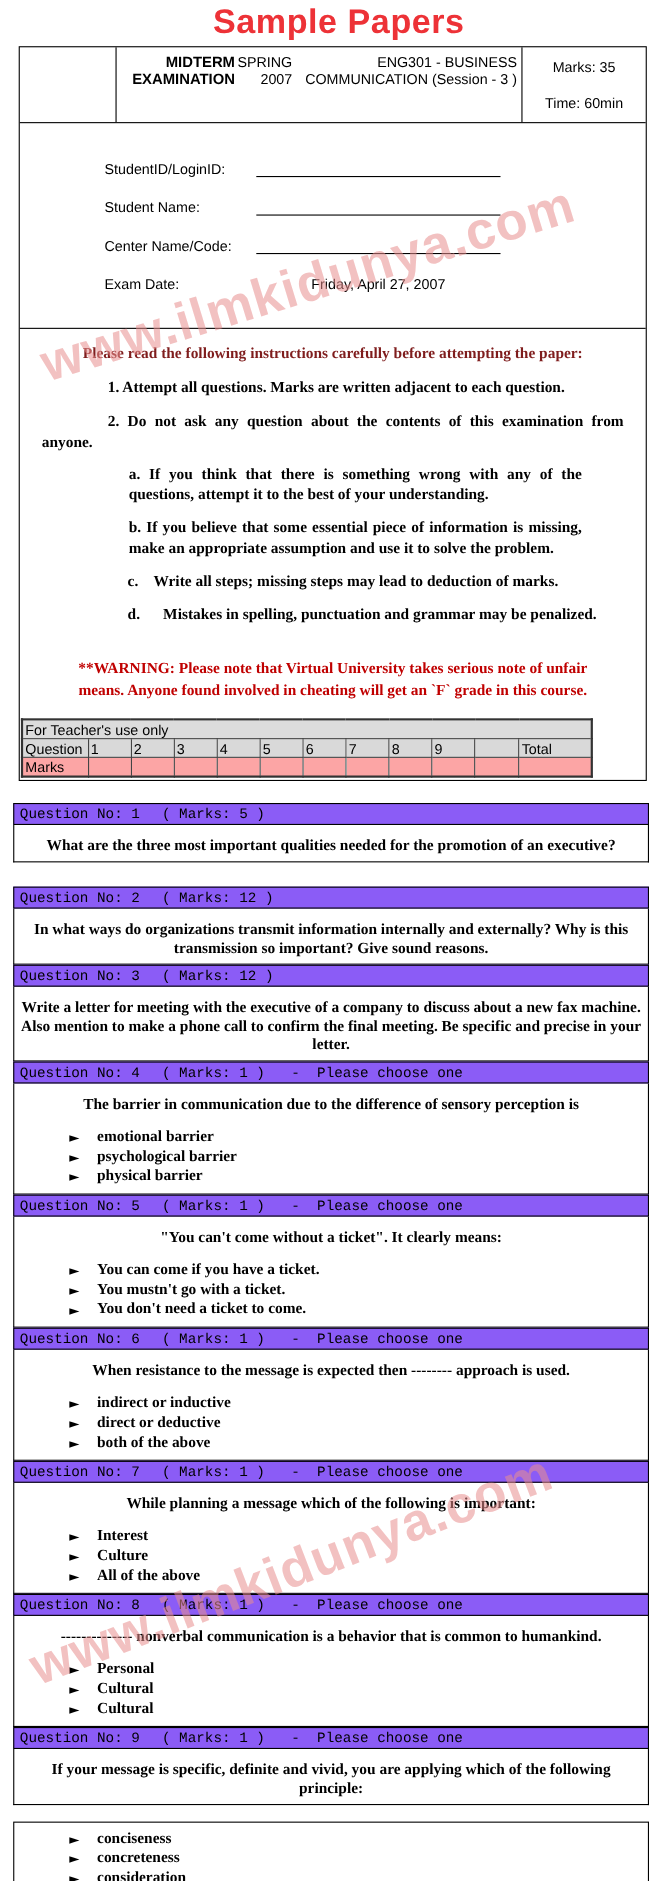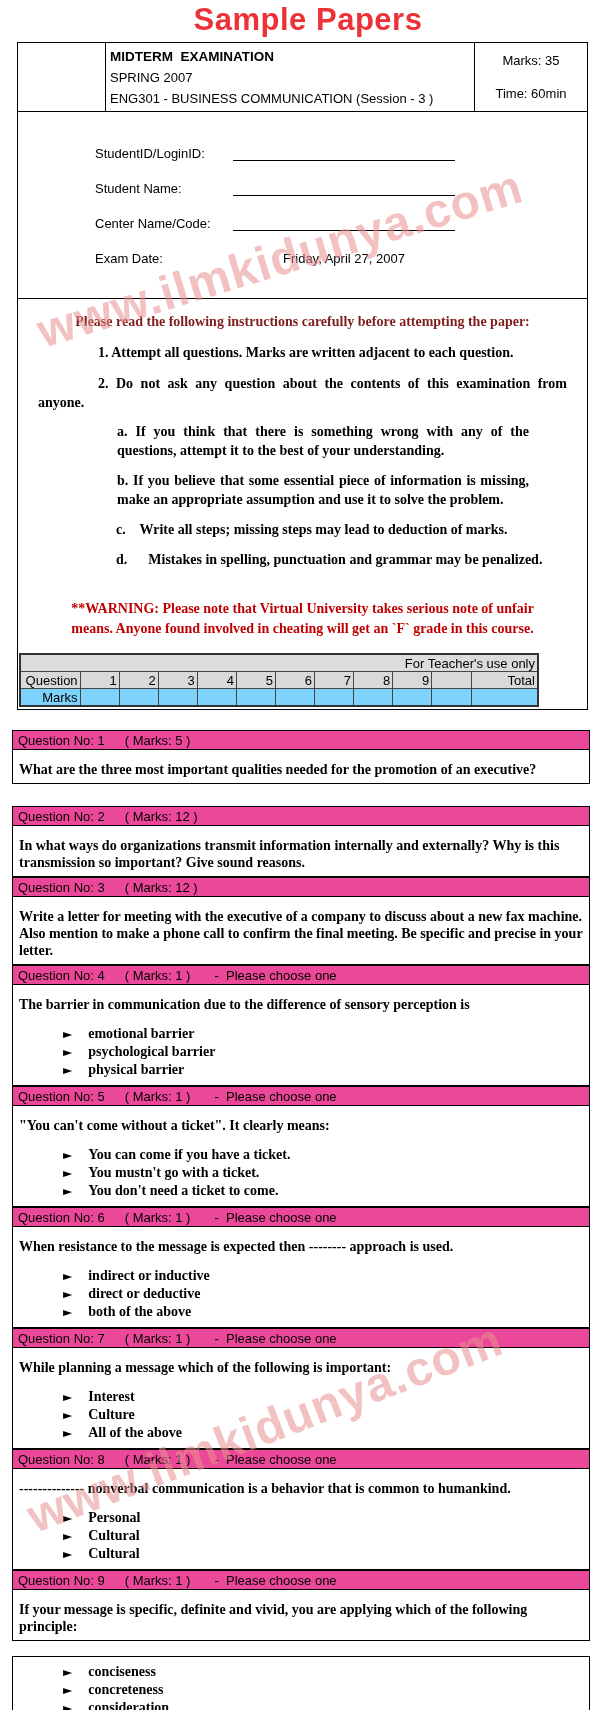--- a/index.html
+++ b/index.html
@@ -13,51 +13,51 @@
     font-size:31px;line-height:36px;font-weight:bold;color:#ed3237;letter-spacing:.5px;padding-left:16px;
   }
   
   .doc-box{
     margin-left:17px;margin-top:4px;width:571px;height:668px;
     border:1.5px solid #000;box-sizing:border-box;
     display:flex;flex-direction:column;
   }
   .exam-header{display:flex;border-bottom:1px solid #000;height:69px;box-sizing:border-box;flex-shrink:0;}
   .eh-left{width:88px;border-right:1px solid #000;box-sizing:border-box;}
-  .eh-center{flex:1;text-align:left;padding:6px 4px 5px;display:flex;flex-direction:column;justify-content:space-between;font-size:13px;}
+  .eh-center{flex:1;text-align:right;padding:6px 4px 5px;display:flex;flex-direction:row;justify-content:space-between;font-size:13px;}
   .eh-title{font-weight:bold;font-size:13.5px;white-space:pre-wrap;}
   .eh-right{width:113px;border-left:1px solid #000;box-sizing:border-box;display:flex;flex-direction:column;justify-content:center;align-items:center;gap:18px;font-size:13px;}
   
   .student-section{height:187px;box-sizing:border-box;border-bottom:1px solid #000;padding:27px 0 0 77px;flex-shrink:0;}
   .s-row{display:flex;align-items:flex-end;height:22px;margin-bottom:13px;font-size:13px;}
   .s-label{width:138px;}
   .s-line{width:222px;border-bottom:1.5px solid #000;height:17px;}
   .s-value{margin-left:50px;}
   
   .instructions{padding:0 20px;font-family:"Liberation Serif",serif;font-weight:bold;font-size:14px;}
   .inst-heading{color:#7f1d1d;text-align:center;margin:14px 0 0;font-size:14px;line-height:18px;}
   .inst-item{text-indent:60px;text-align:justify;margin:12px 0 0;line-height:19px;}
   .inst-sub{margin:10px 0 0 78px;width:414px;}
   .inst-sub-item{text-align:justify;margin:0 1px 11px;line-height:19px;}
   .inst-sub-single{margin:0 0 11px;line-height:19px;white-space:pre;}
   .warning{color:#c00000;text-align:center;margin:30px 18px 0;font-size:14px;line-height:20px;}
   
   .teacher-table{margin-top:auto;margin-left:1px;margin-bottom:2px;border-collapse:collapse;font-size:13px;table-layout:fixed;width:520px;}
-  .teacher-table td{border:1px solid #444;text-align:right;height:16px;padding:0 2px;overflow:hidden;}
+  .teacher-table td{border:1px solid #444;text-align:left;height:16px;padding:0 2px;overflow:hidden;}
   .tt-caption{background:#dcdcdc;}
   .tt-head td{background:#d9d9d9;}
-  .tt-marks td{background:#7dd3fc;}
+  .tt-marks td{background:#fca5a5;}
   .teacher-table{border:2px solid #333;}
   
   .qbox{margin-left:12px;width:578px;box-sizing:border-box;}
-  .qheader{background:#ec4899;border:1px solid #000;font-size:13px;line-height:15px;padding:1.5px 5px;display:flex;}
+  .qheader{background:#8b5cf6;border:1px solid #000;font-size:13px;line-height:15px;padding:1.5px 5px;display:flex;font-family:Liberation Mono, monospace;}
   .qh-marks{margin-left:20px;white-space:pre;}
   .qh-choose{margin-left:24px;white-space:pre;}
   .qbody{border:1px solid #000;border-top:none;padding:11px 6px 5px;font-family:"Liberation Serif",serif;font-weight:bold;font-size:14px;line-height:17px;}
-  .qtext{margin:0;}
+  .qtext{margin:0;text-align:center;}
   .opts{list-style:none;margin:13px 0 0;padding:0 0 0 44px;}
   .opt{display:flex;align-items:center;height:15px;margin-bottom:3px;}
   .opt-bullet{font-size:12px;margin-right:16px;font-family:"DejaVu Sans",sans-serif;line-height:12px;}
   .footer-opts-box{margin-top:15px;margin-left:12px;width:578px;box-sizing:border-box;border:1px solid #000;padding:7px 6px 5px;font-family:"Liberation Serif",serif;font-weight:bold;font-size:14px;}
   .footer-opts-box .opts{margin-top:0;}
   .mt20{margin-top:20px;} .mt22{margin-top:22px;}
   
   .watermark{
     position:absolute;z-index:10;pointer-events:none;width:520px;text-align:center;
     font-family:"Liberation Sans",sans-serif;font-weight:bold;font-size:48px;line-height:48px;

